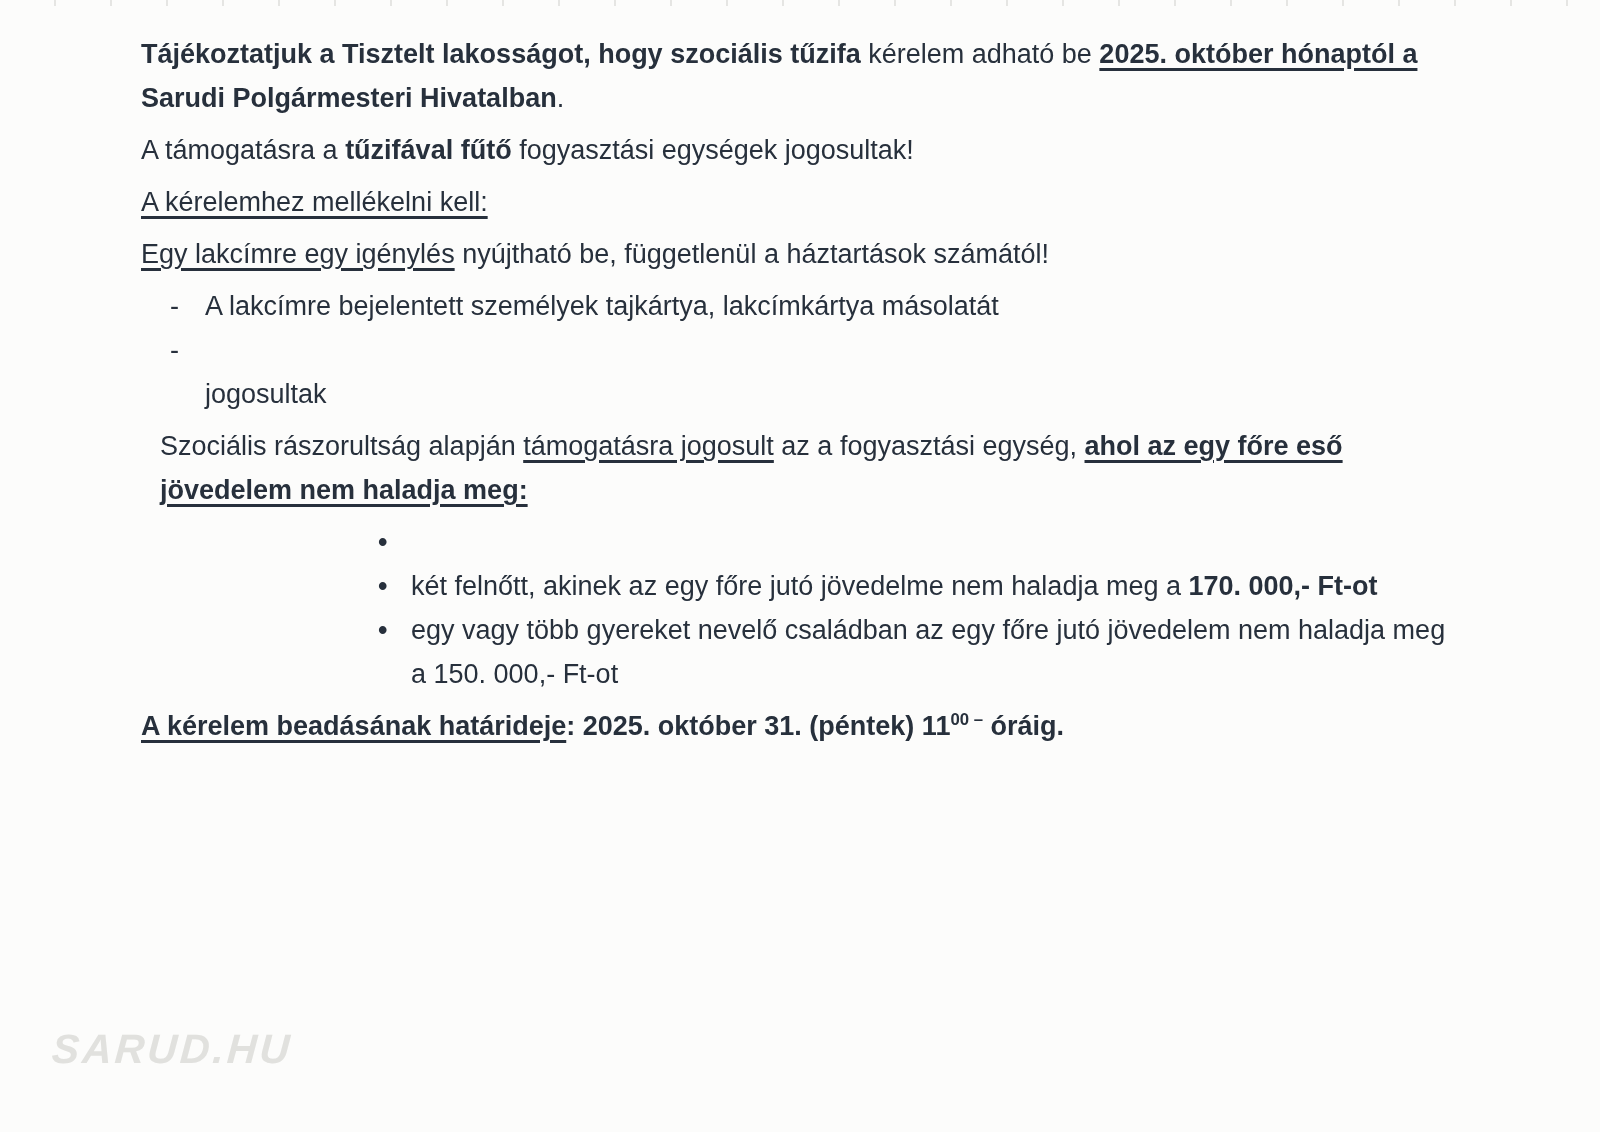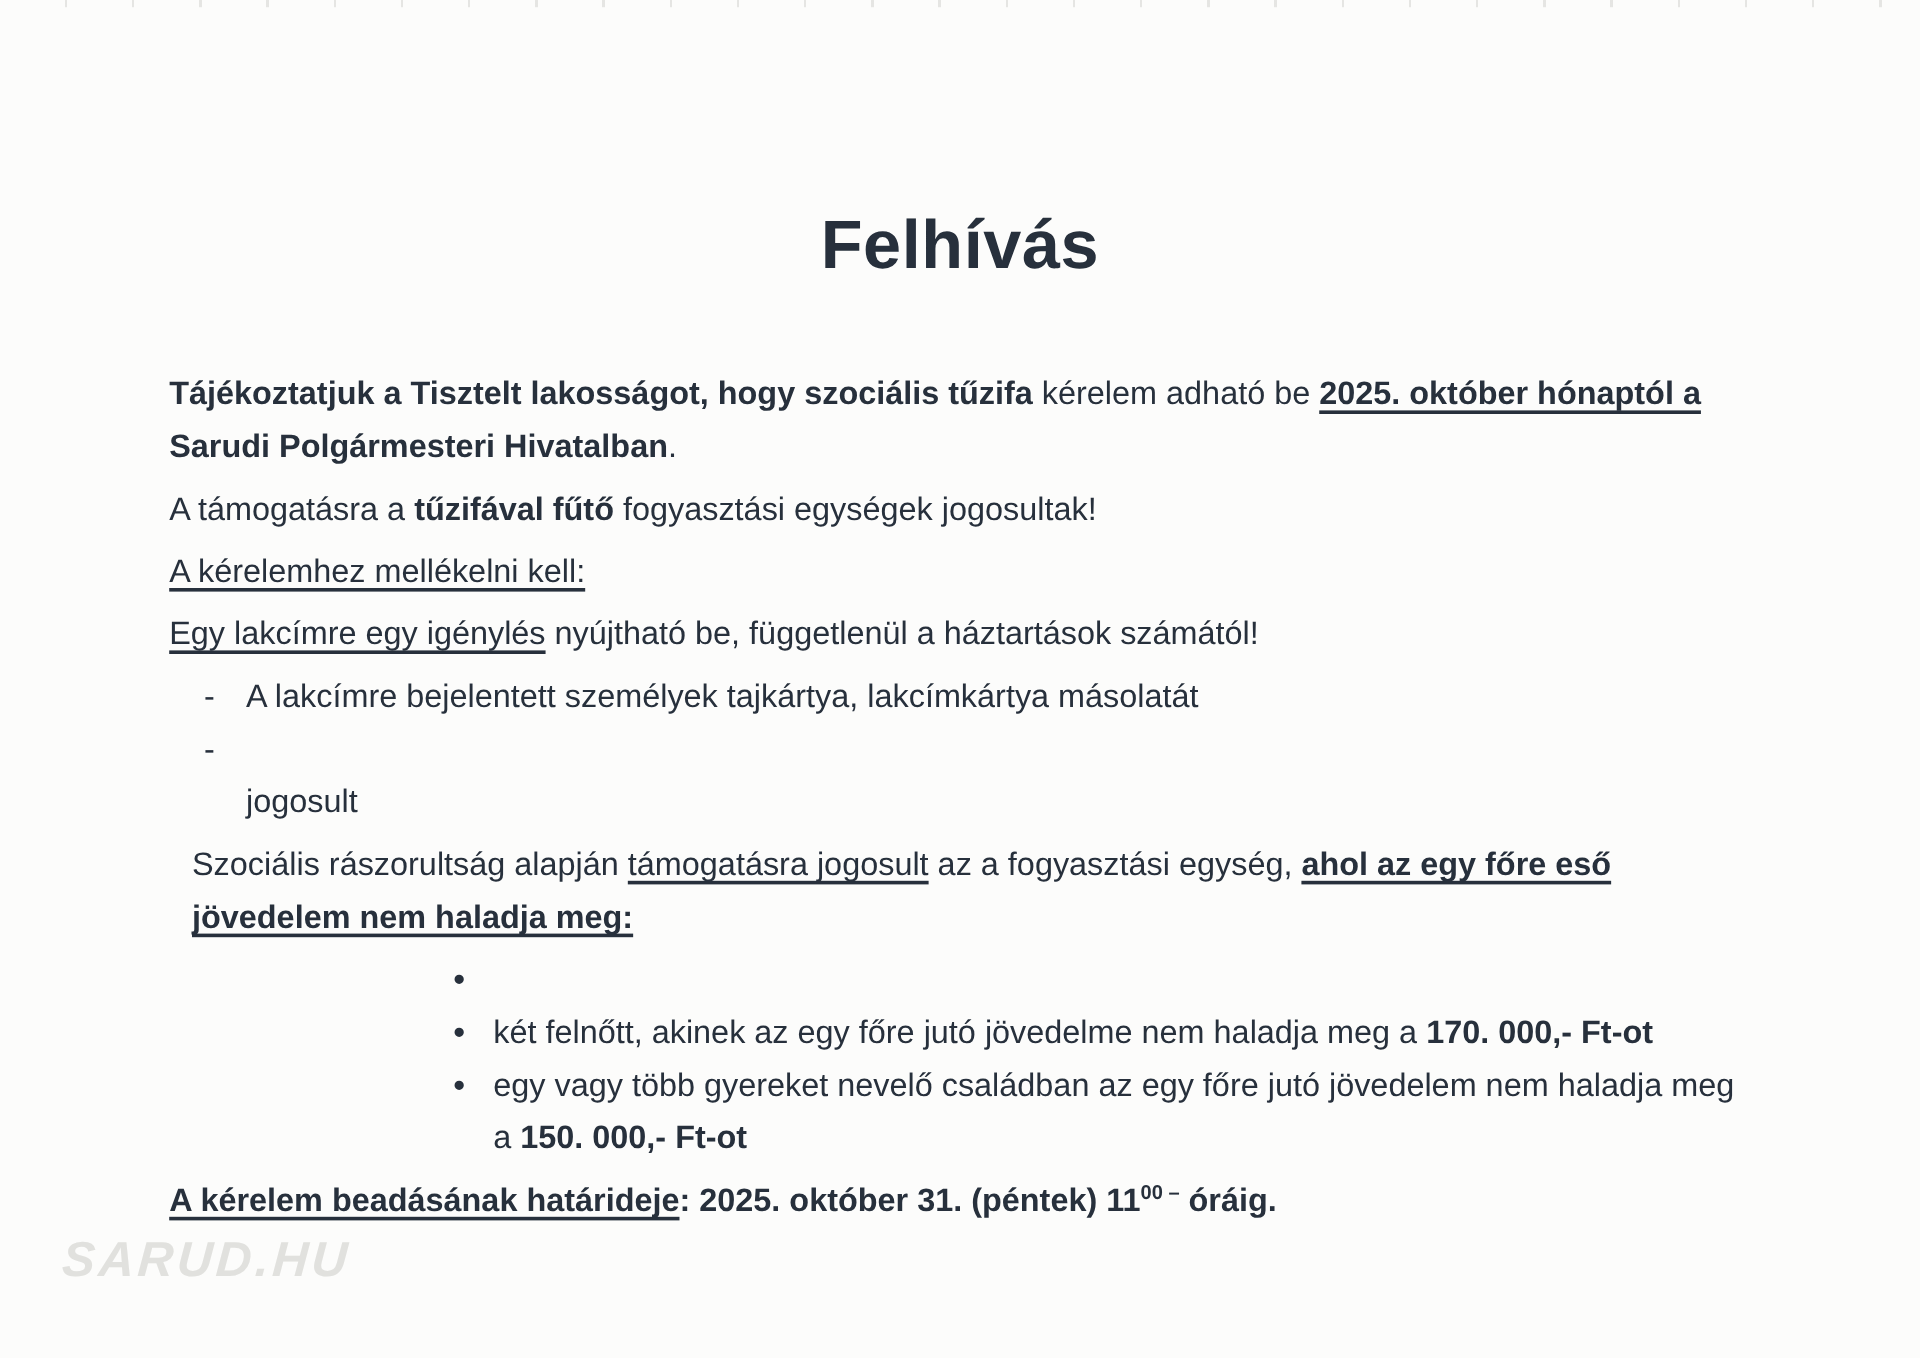--- a/index.html
+++ b/index.html
@@ -58,56 +58,55 @@
     user-select: none;
   }
 </style>
 </head>
 <body style="--ink: #27303c; --paper: #fcfcfb; --watermark: #e1e1de;">
 
 <div class="paper">
 
   <div class="scan-ticks"></div>
 
-  <h1 class="doc-title">Felhívás</h1>
 
   <div class="content">
 
     <p class="para"><span style="font-weight: 700;">Tájékoztatjuk a Tisztelt lakosságot, hogy szociális tűzifa</span><span> kérelem adható be </span><span class="u" style="font-weight: 700;">2025. október hónaptól a</span><br><span style="font-weight: 700;">Sarudi Polgármesteri Hivatalban</span><span>.</span></p>
 
     <p class="para"><span>A támogatásra a </span><span style="font-weight: 700;">tűzifával fűtő</span><span> fogyasztási egységek jogosultak!</span></p>
 
     <p class="para"><span class="u">A kérelemhez mellékelni kell:</span></p>
 
     <p class="para"><span class="u">Egy lakcímre egy igénylés</span><span> nyújtható be, függetlenül a háztartások számától!</span></p>
 
     <div class="dash-list">
       <div class="dash-item">
         <span class="dash-marker">-</span>
         <span class="dash-text"><span>A lakcímre bejelentett személyek tajkártya, lakcímkártya másolatát</span></span>
       </div>
       <div class="dash-item">
         <span class="dash-marker">-</span>
-        <span class="dash-text"><br><span>jogosult</span></span>
+        <span class="dash-text"><br><span>jogosultak</span></span>
       </div>
     </div>
 
     <p class="para indent-1"><span>Szociális rászorultság alapján </span><span class="u">támogatásra jogosult</span><span> az a fogyasztási egység, </span><span class="u" style="font-weight: 700;">ahol az egy főre eső</span><br><span class="u" style="font-weight: 700;">jövedelem nem haladja meg:</span></p>
 
     <div class="bullet-list">
       <div class="bullet-item">
         <span class="bullet-marker">•</span>
       </div>
       <div class="bullet-item">
         <span class="bullet-marker">•</span>
         <span class="bullet-text"><span>két felnőtt, akinek az egy főre jutó jövedelme nem haladja meg a </span><span style="font-weight: 700;">170. 000,- Ft-ot</span></span>
       </div>
       <div class="bullet-item">
         <span class="bullet-marker">•</span>
-        <span class="bullet-text"><span>egy vagy több gyereket nevelő családban az egy főre jutó jövedelem nem haladja meg</span><br><span>a </span><span style="font-weight: 700;">150. 000,- Ft-ot</span></span>
+        <span class="bullet-text"><span>egy vagy több gyereket nevelő családban az egy főre jutó jövedelem nem haladja meg</span><br><span>a </span><span style="font-weight: 400;">150. 000,- Ft-ot</span></span>
       </div>
     </div>
 
     <p class="para deadline"><span class="u" style="font-weight: 700; text-align: right;">A kérelem beadásának határideje</span><span style="font-weight: 700;">: 2025. október 31. (péntek) 11</span><sup style="font-weight: 700;">00 –</sup><span style="font-weight: 700;"> óráig.</span></p>
 
   </div>
 
   <div class="watermark">SARUD.HU</div>
 
 </div>

